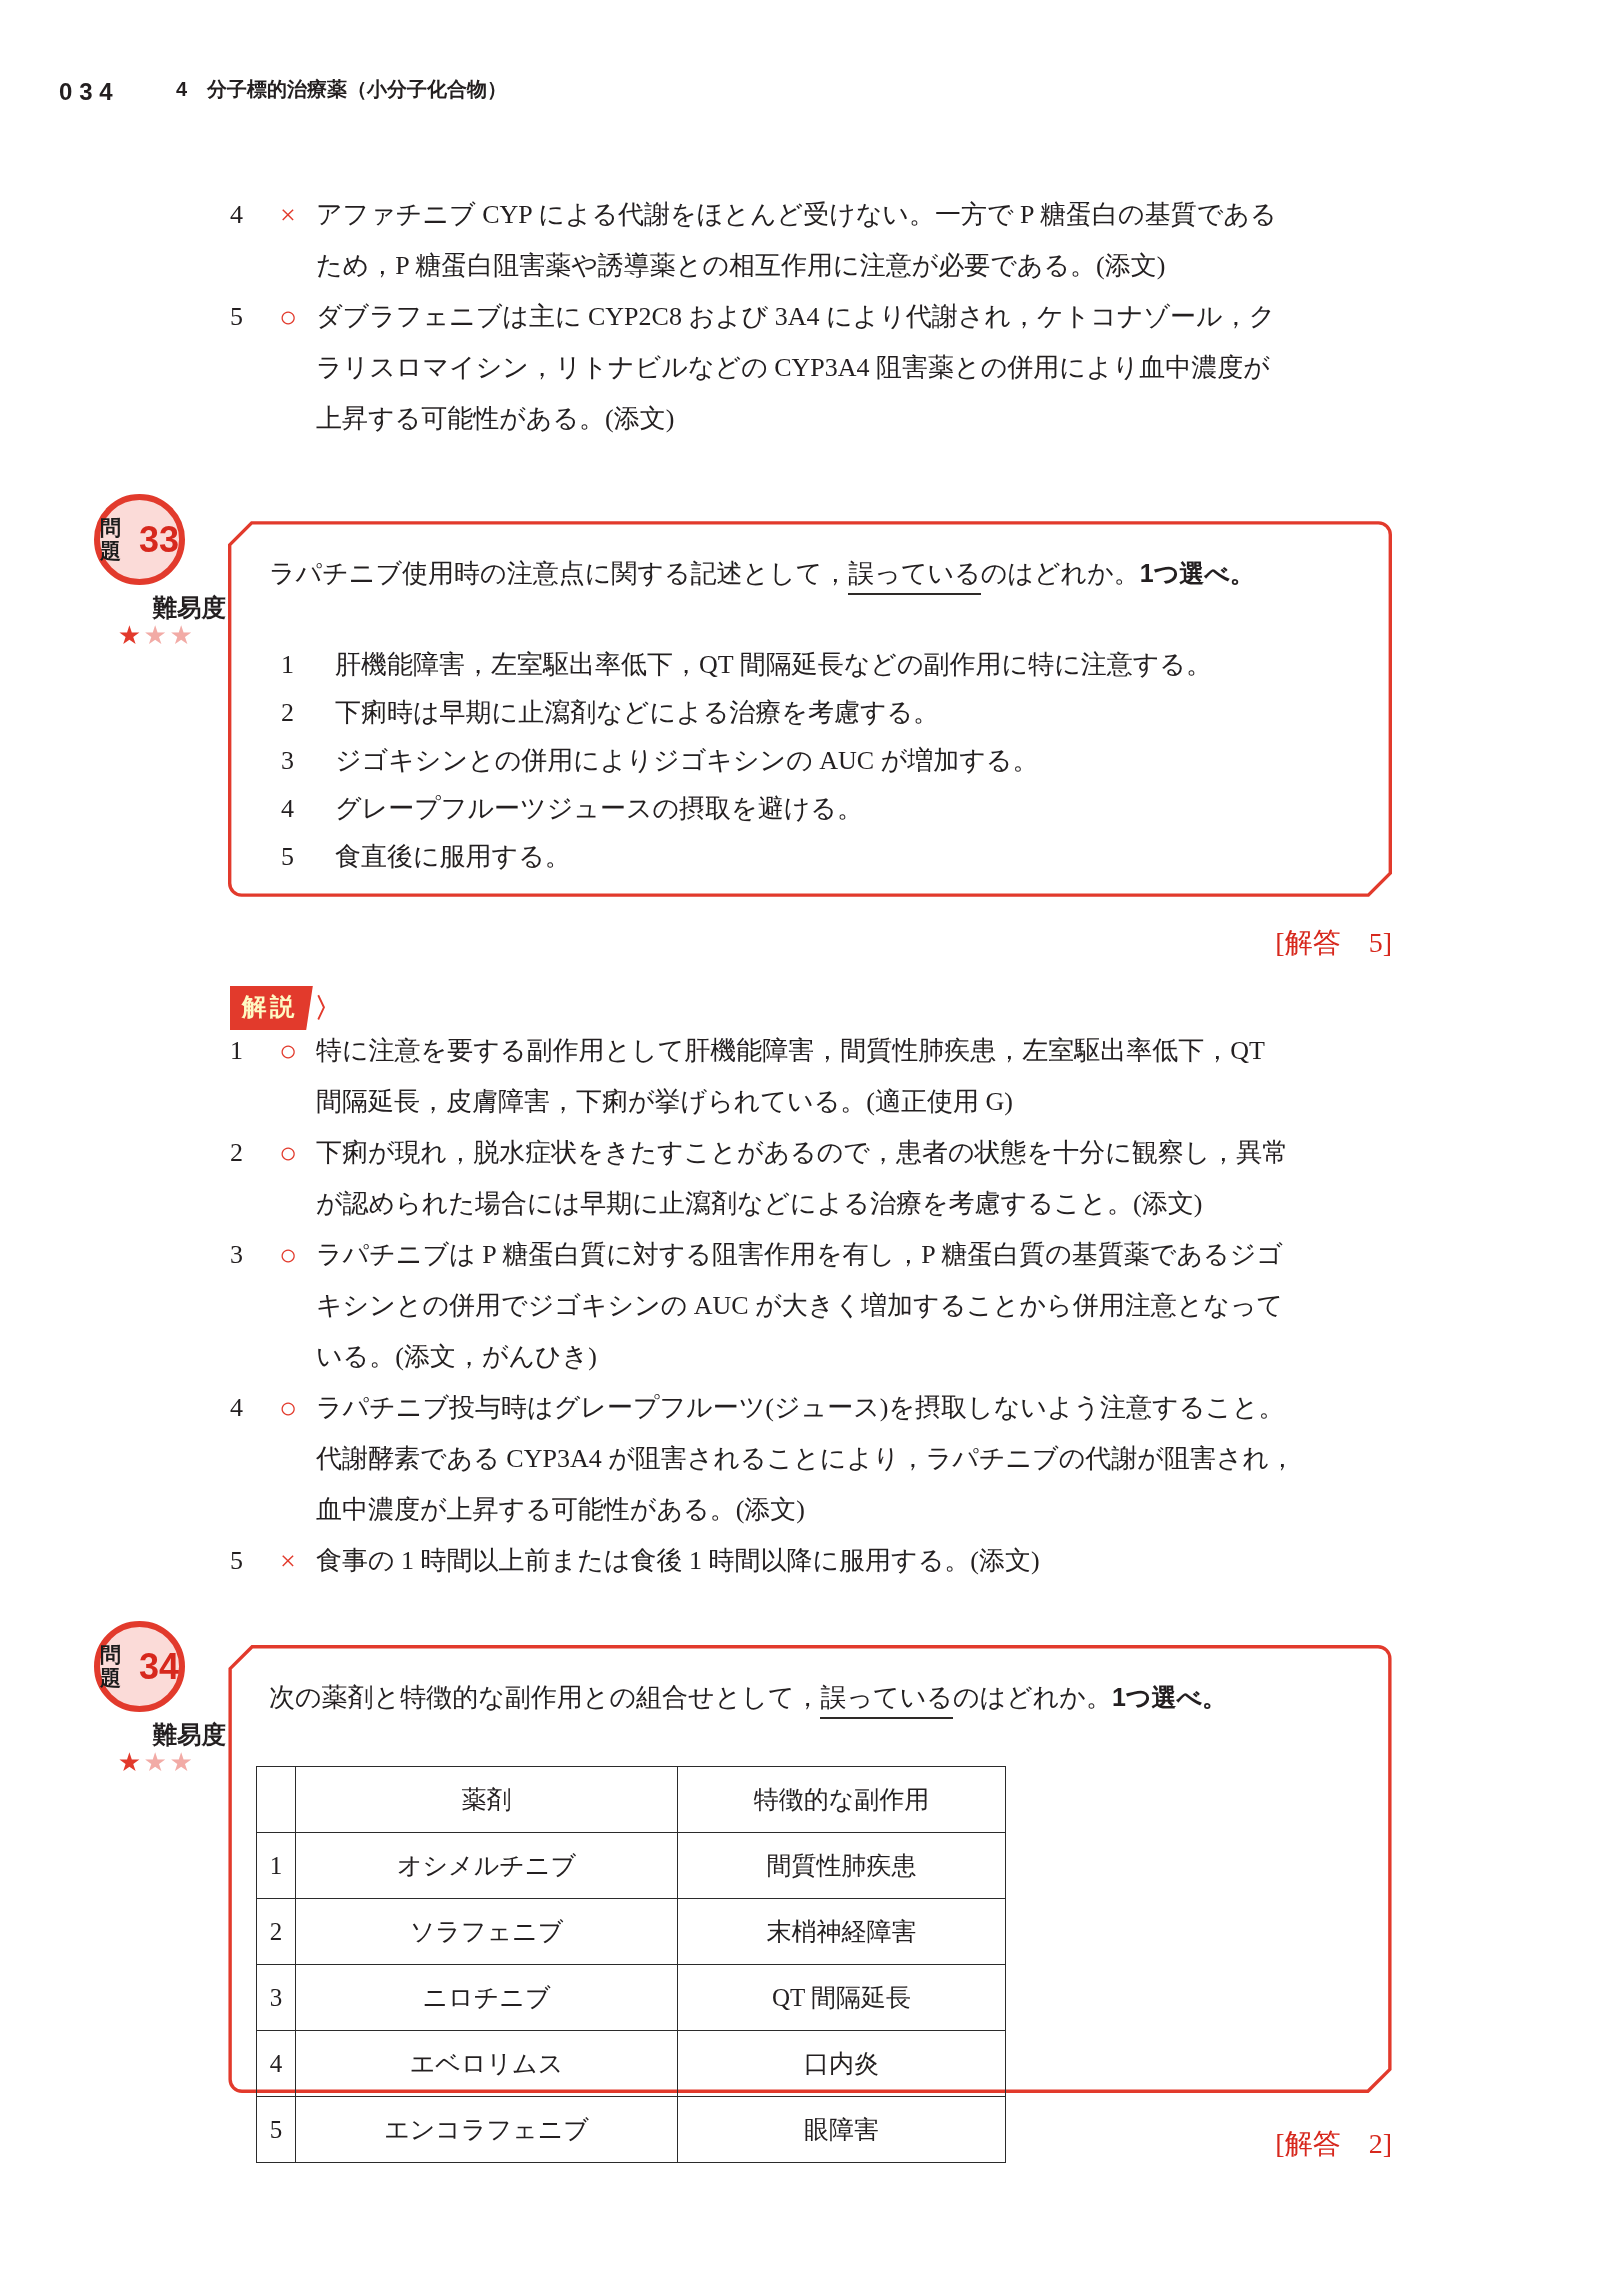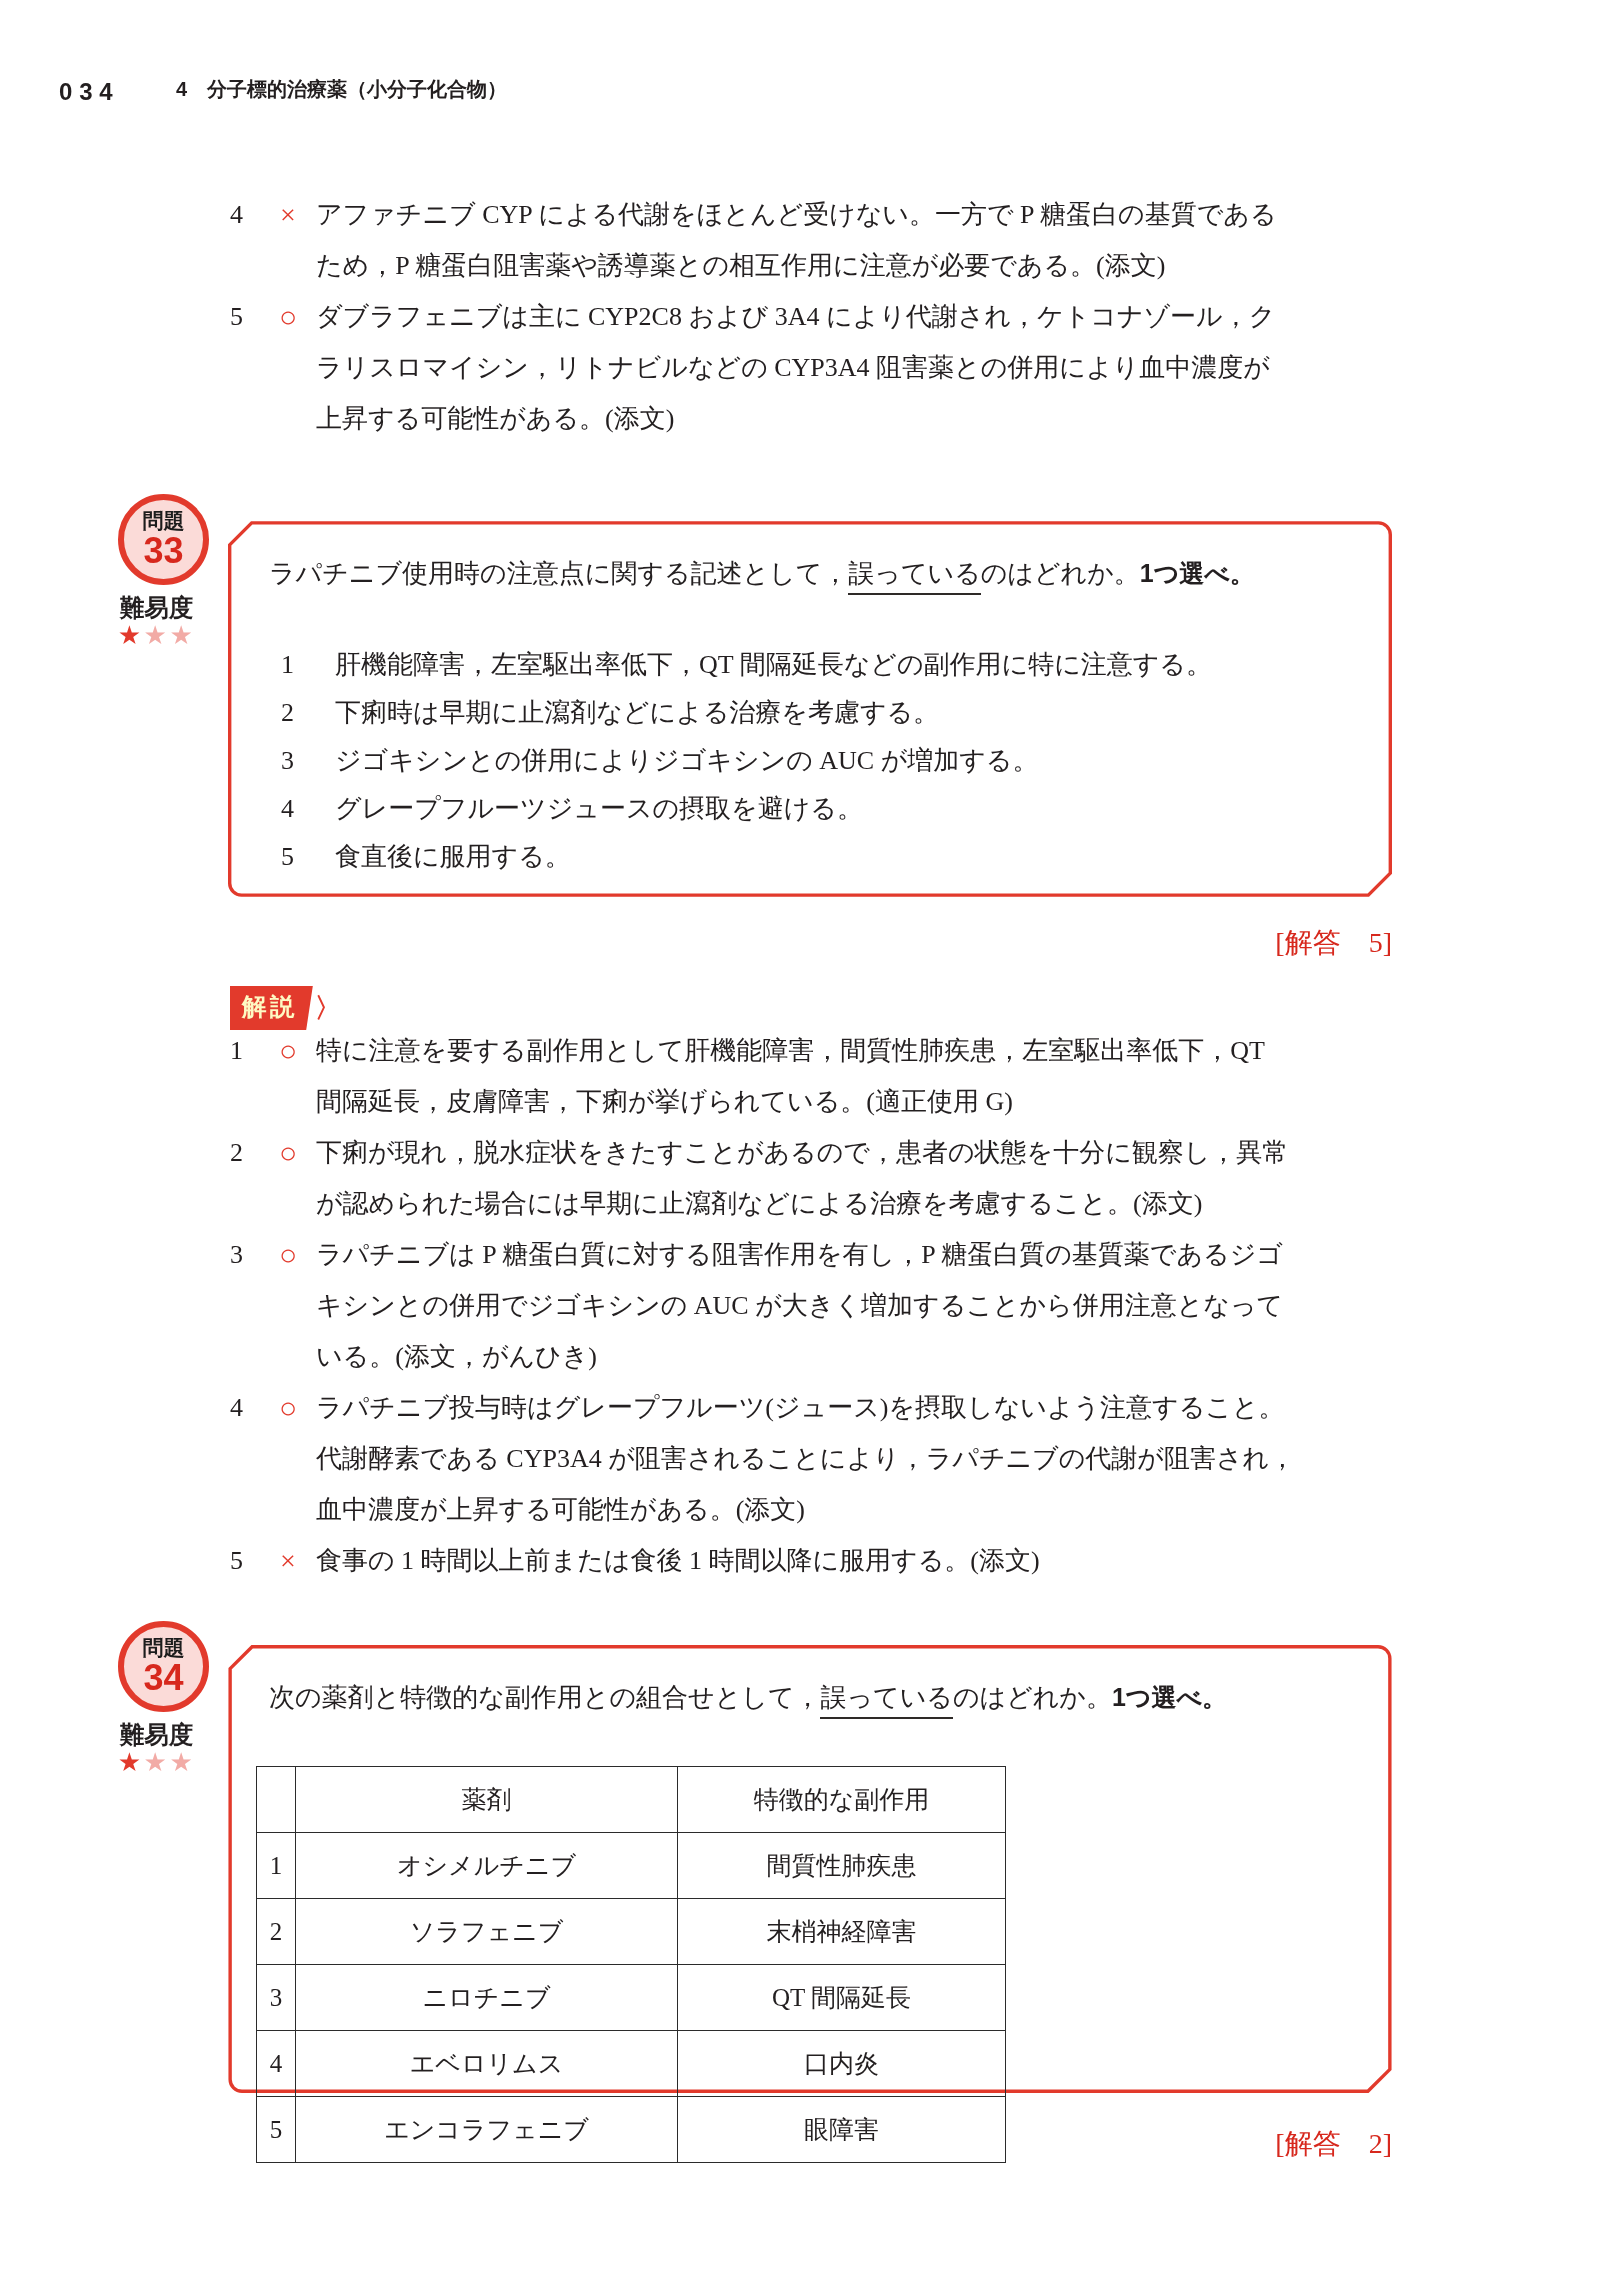--- a/index.html
+++ b/index.html
@@ -21,28 +21,28 @@
   .toplist  { top:189px; }
   .expllist { top:1025px; }
   .item { display:flex; align-items:flex-start; }
   .inum  { width:30px; font-size:26px; line-height:51px; }
   .imark { width:56px; text-align:center; color:#e23a2c; font-size:28px; line-height:51px; }
   .imark.circ { font-size:30px; }
   .ilines { flex:1; }
   .line { font-size:26px; line-height:51px; white-space:nowrap; }
 
   
-  .badge { position:absolute; left:118px; width:91px; height:91px; border-radius:50%;
-           border:6px solid #e23a2c; background:#fbdbd8; display:flex; flex-direction:column;
+  .badge { position:absolute; left:94px; width:91px; height:91px; border-radius:50%;
+           border:6px solid #e23a2c; background:#fbdbd8; display:flex; flex-direction:row;
            align-items:center; justify-content:center; }
   .badge .blabel { font-family:"Liberation Sans","DejaVu Sans",sans-serif; font-weight:700;
                    font-size:21px; line-height:1.05; color:#1c1c1c; }
   .badge .bnum   { font-family:"Liberation Sans","DejaVu Sans",sans-serif; font-weight:700;
                    font-size:36px; line-height:1; color:#d7281d; }
-  .difflabel { position:absolute; left:87px; width:139px; text-align:center;
+  .difflabel { position:absolute; left:87px; width:139px; text-align:right;
                font-family:Liberation Mono, monospace; font-weight:700; font-size:24.5px; }
   .stars { position:absolute; left:87px; width:139px; text-align:center; font-size:26px;
            letter-spacing:2.5px; color:#f2aba6; }
   .stars .star.filled { color:#e23a2c; }
 
   
   .boxsvg { position:absolute; }
   .qtext { position:absolute; left:269px; width:1100px; font-size:26px; line-height:42px; }
   .qtext .upart { border-bottom:2.5px solid #2e2a28; padding-bottom:5px; }
   .qtext .epart { font-family:"Liberation Sans","DejaVu Sans",sans-serif; font-weight:700; font-size:25px; }

